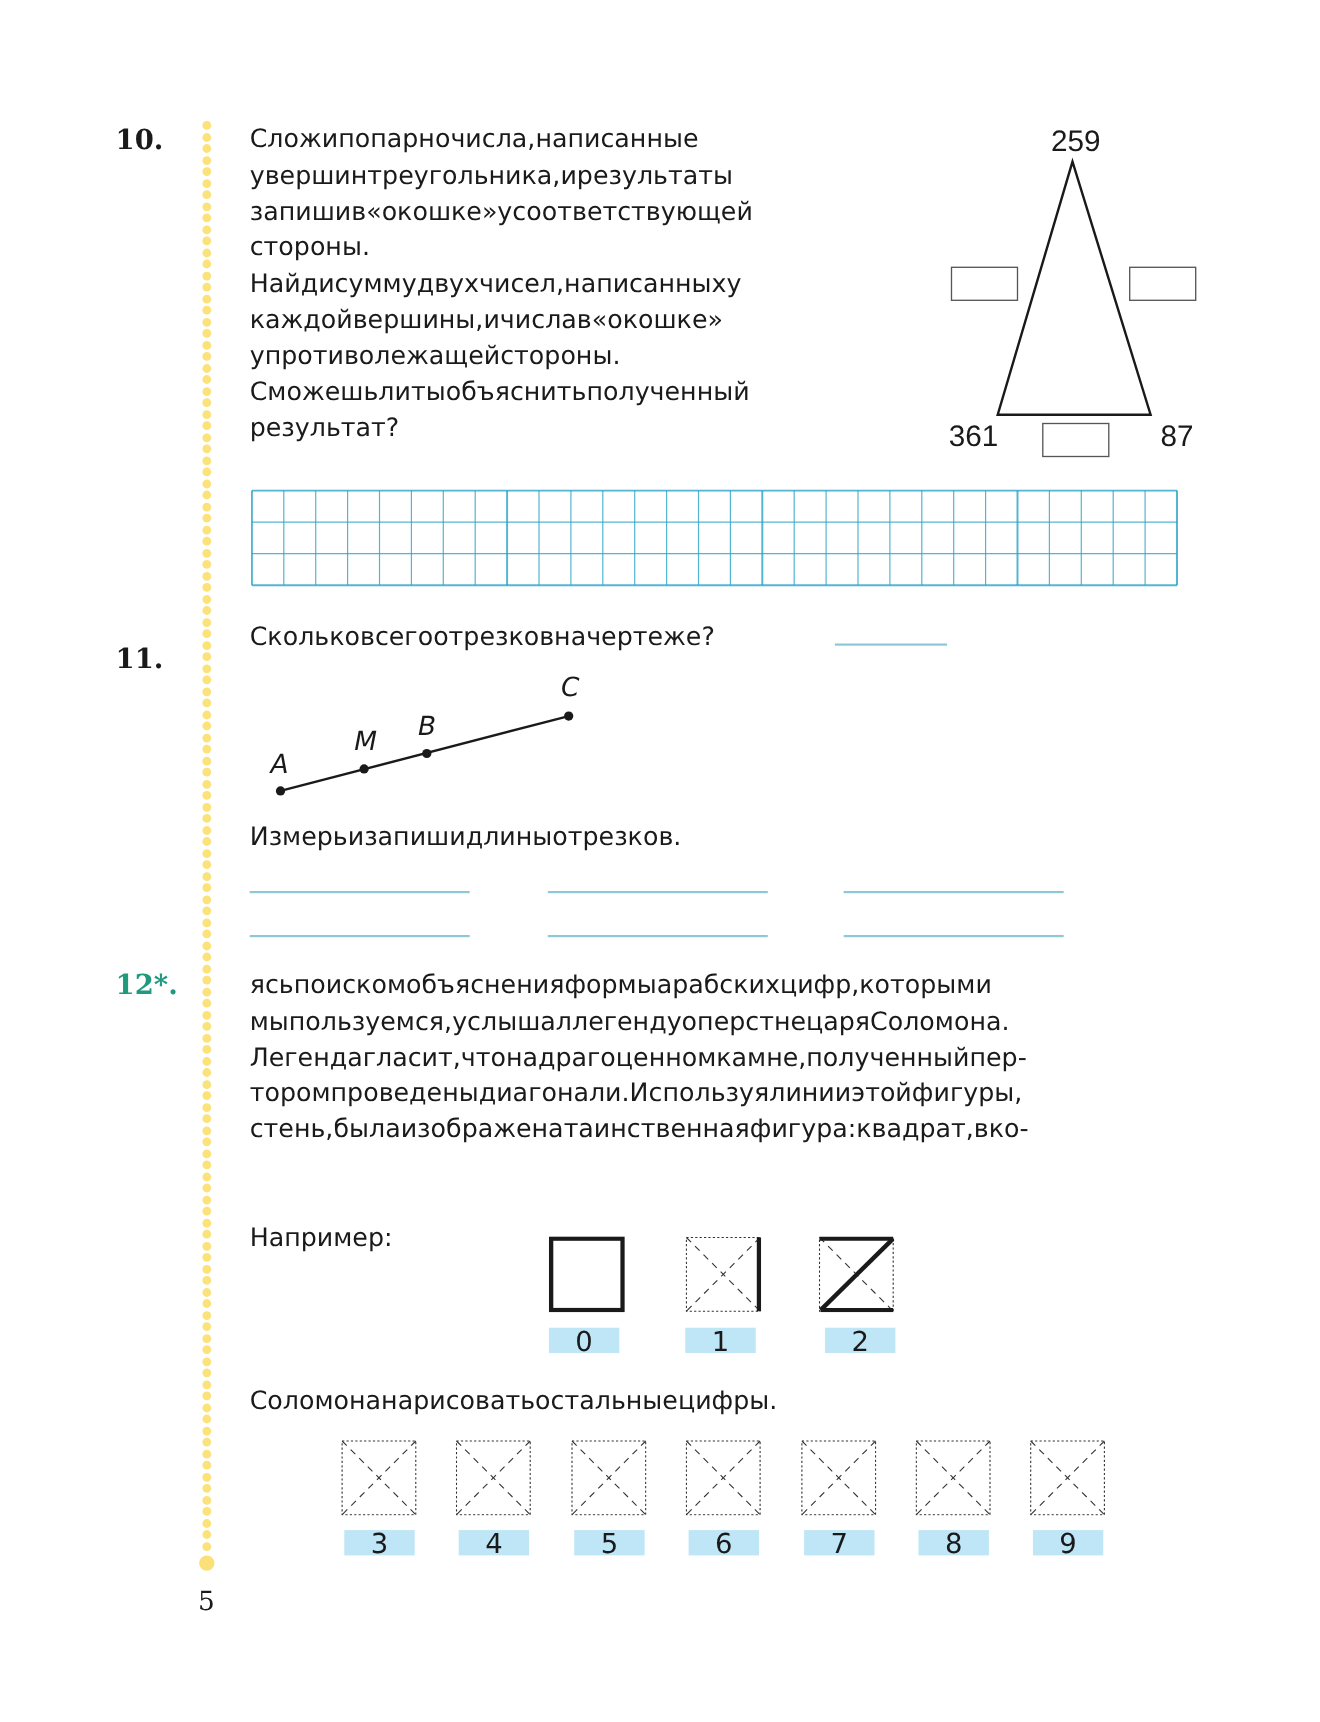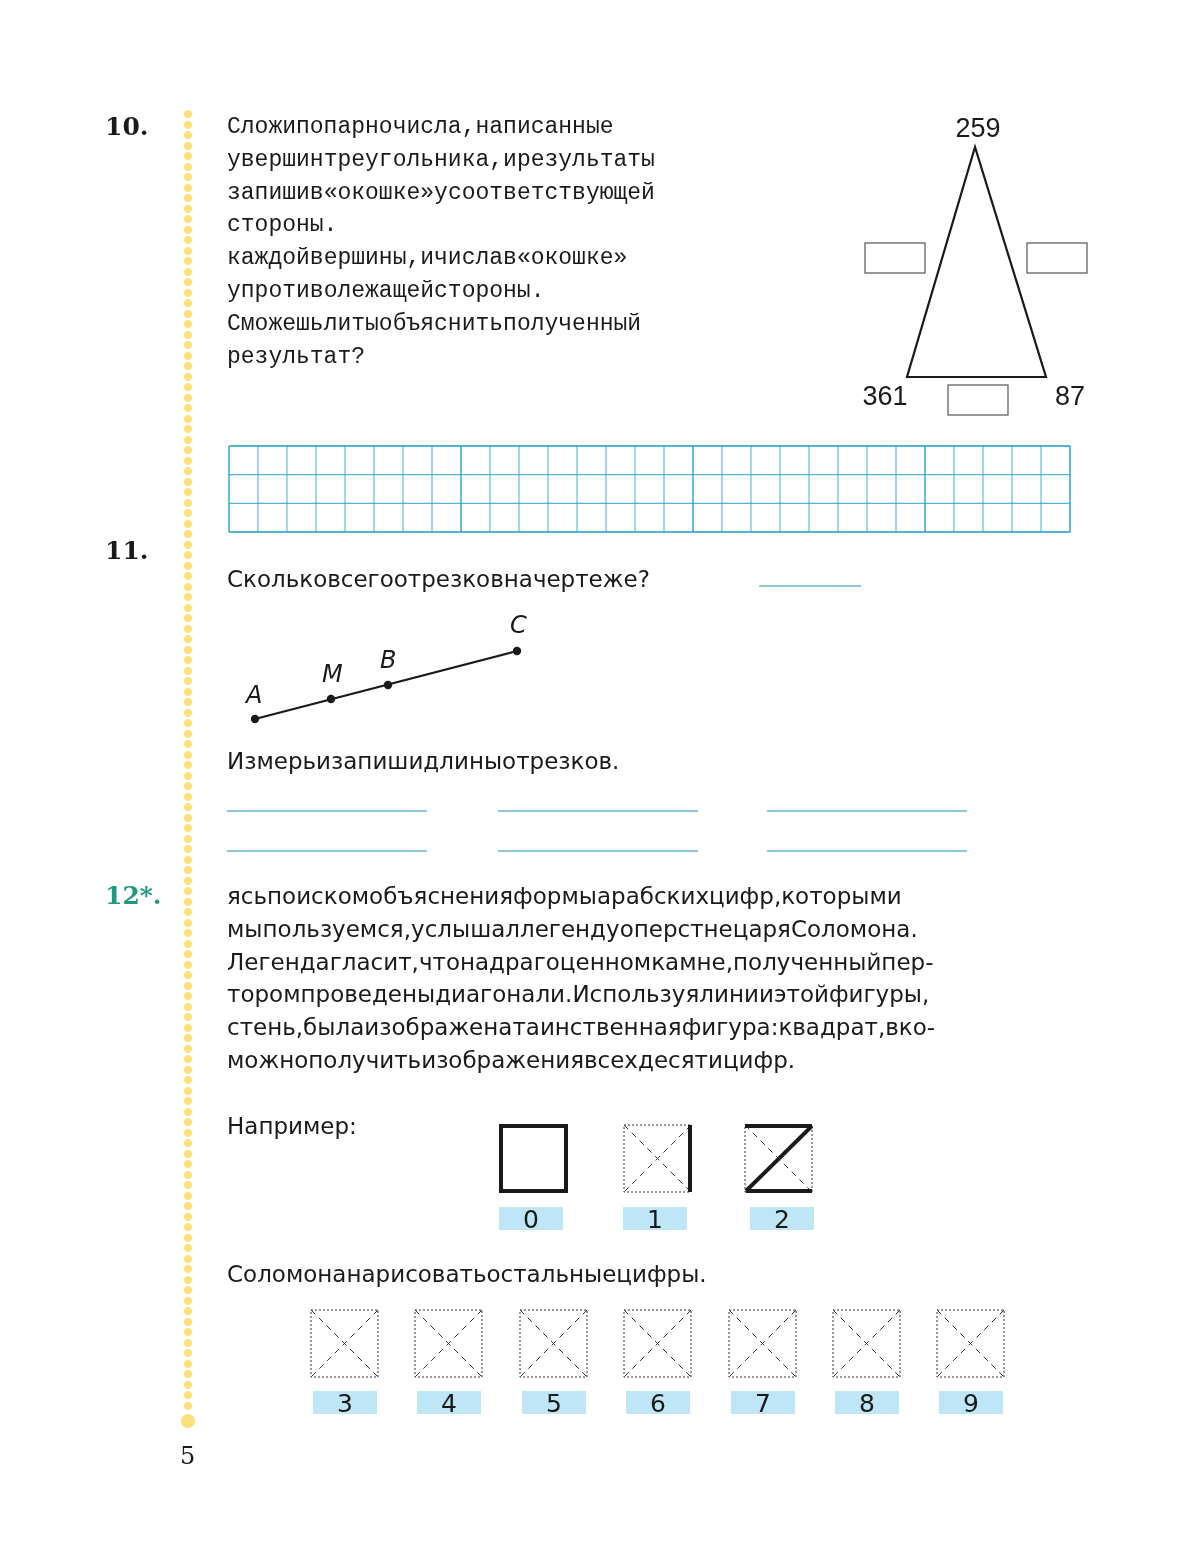--- a/index.html
+++ b/index.html
@@ -150,25 +150,26 @@
     <span class="d" style="top: 1249.5px;"></span>
     <span class="d" style="top: 1260px;"></span>
     <span class="d" style="top: 1270.5px;"></span>
     <span class="d" style="top: 1281px;"></span>
     <span class="d" style="top: 1291.5px;"></span>
     <span class="big" style="top: 1304px;"></span>
   </div>
 
 <div class="task-num" style="top:112px">10.</div>
 
-<div class="para" style="top:111px; width:560px;font-family:Liberation Mono, monospace;" id="t10-text">
+<div class="para" style="top:111px; width:560px;" id="t10-text">
     <span class="ln word-spread"><span>Сложи</span><span>попарно</span><span>числа,</span><span>написанные</span></span>
     <span class="ln word-spread"><span>у</span><span>вершин</span><span>треугольника,</span><span>и</span><span>результаты</span></span>
     <span class="ln word-spread"><span>запиши</span><span>в</span><span>«окошке»</span><span>у</span><span>соответствующей</span></span>
     <span class="ln word-spread" style="justify-content: flex-start; gap: 14px;"><span>стороны.</span></span>
+    <span class="ln word-spread"><span>Найди</span><span>сумму</span><span>двух</span><span>чисел,</span><span>написанных</span><span>у</span></span>
     <span class="ln word-spread"><span>каждой</span><span>вершины,</span><span>и</span><span>числа</span><span>в</span><span>«окошке»</span></span>
     <span class="ln word-spread" style="justify-content: flex-start; gap: 16px;"><span>у</span><span>противолежащей</span><span>стороны.</span></span>
     <span class="ln word-spread"><span>Сможешь</span><span>ли</span><span>ты</span><span>объяснить</span><span>полученный</span></span>
     <span class="ln word-spread" style="justify-content: flex-start; gap: 14px;"><span>результат?</span></span>
   </div>
 
 <svg class="abs" style="left:855px; top:105px;" width="250" height="320">
   <polygon points="120,42 52,272 191,272" fill="none" stroke="#1a1a1a" stroke-width="2.2"></polygon>
   <text x="123" y="32" text-anchor="middle" font-family="Liberation Sans Narrow, Liberation Sans, sans-serif" font-size="27" fill="#1a1a1a">259</text>
   <text x="30" y="300" text-anchor="middle" font-family="Liberation Sans, sans-serif" font-size="27" fill="#1a1a1a">361</text>
@@ -208,21 +209,21 @@
     <line x1="755" x2="755" y1="1" y2="87" stroke="#2aa3c6" stroke-width="1.1" opacity="0.8"></line>
     <line x1="784" x2="784" y1="1" y2="87" stroke="#2aa3c6" stroke-width="1.1" opacity="0.8"></line>
     <line x1="813" x2="813" y1="1" y2="87" stroke="#2aa3c6" stroke-width="1.1" opacity="0.8"></line>
     <line x1="842" x2="842" y1="1" y2="87" stroke="#2aa3c6" stroke-width="1.8" opacity="0.8"></line>
     <line x1="1" x2="842" y1="1" y2="1" stroke="#2aa3c6" stroke-width="1.8" opacity="0.8"></line>
     <line x1="1" x2="842" y1="29.666666666666668" y2="29.666666666666668" stroke="#2aa3c6" stroke-width="1.1" opacity="0.8"></line>
     <line x1="1" x2="842" y1="58.333333333333336" y2="58.333333333333336" stroke="#2aa3c6" stroke-width="1.1" opacity="0.8"></line>
     <line x1="1" x2="842" y1="87" y2="87" stroke="#2aa3c6" stroke-width="1.8" opacity="0.8"></line>
   </svg>
 
-<div class="task-num" style="top:536px">11.</div>
+<div class="task-num" style="top:584px">11.</div>
 <div class="para" style="top:563px; width:515px;">
   <span class="ln word-spread" id="t11-q"><span>Сколько</span><span>всего</span><span>отрезков</span><span>на</span><span>чертеже?</span></span>
 </div>
 <div class="line-field" style="left:759px; top:585px; width:102px;"></div>
 
 <svg class="abs" style="left:230px; top:600px;" width="320" height="130">
   <line x1="25" y1="119" x2="287" y2="51" stroke="#1a1a1a" stroke-width="2.2"></line>
   <circle cx="25" cy="119" r="4.2" fill="#1a1a1a"></circle>
   <circle cx="101" cy="99" r="4.2" fill="#1a1a1a"></circle>
   <circle cx="158" cy="85" r="4.2" fill="#1a1a1a"></circle>
@@ -244,21 +245,20 @@
 <div class="line-field" style="left:498px; top:850px; width:200px;"></div>
 <div class="line-field" style="left:767px; top:850px; width:200px;"></div>
 
 <div class="task-num star" style="top:881px">12*.</div>
 <div class="para" style="top:880px; width:862px;" id="t12-text">
     <span class="ln word-spread"><span>ясь</span><span>поиском</span><span>объяснения</span><span>формы</span><span>арабских</span><span>цифр,</span><span>которыми</span></span>
     <span class="ln word-spread"><span>мы</span><span>пользуемся,</span><span>услышал</span><span>легенду</span><span>о</span><span>перстне</span><span>царя</span><span>Соломона.</span></span>
     <span class="ln word-spread"><span>Легенда</span><span>гласит,</span><span>что</span><span>на</span><span>драгоценном</span><span>камне,</span><span>полученный</span><span>пер-</span></span>
     <span class="ln word-spread"><span>тором</span><span>проведены</span><span>диагонали.</span><span>Используя</span><span>линии</span><span>этой</span><span>фигуры,</span></span>
     <span class="ln word-spread"><span>стень,</span><span>была</span><span>изображена</span><span>таинственная</span><span>фигура:</span><span>квадрат,</span><span>в</span><span>ко-</span></span>
-    <span class="ln word-spread" style="justify-content: flex-start; gap: 14px;"><span>можно</span><span>получить</span><span>изображения</span><span>всех</span><span>десяти</span><span>цифр.</span></span>
   </div>
 
 <div class="para" style="top:1110px;">Например:</div>
 
 <svg class="digit-box" style="left:499px; top:1124px;" viewBox="0 0 69 69">
   <rect x="2" y="2" width="65" height="65" fill="none" stroke="#1a1a1a" stroke-width="4"></rect>
 </svg>
 <div class="digit-label" style="left:499px; top:1207px;">0</div>
 
 <svg class="digit-box" style="left:623px; top:1124px;" viewBox="0 0 69 69">

